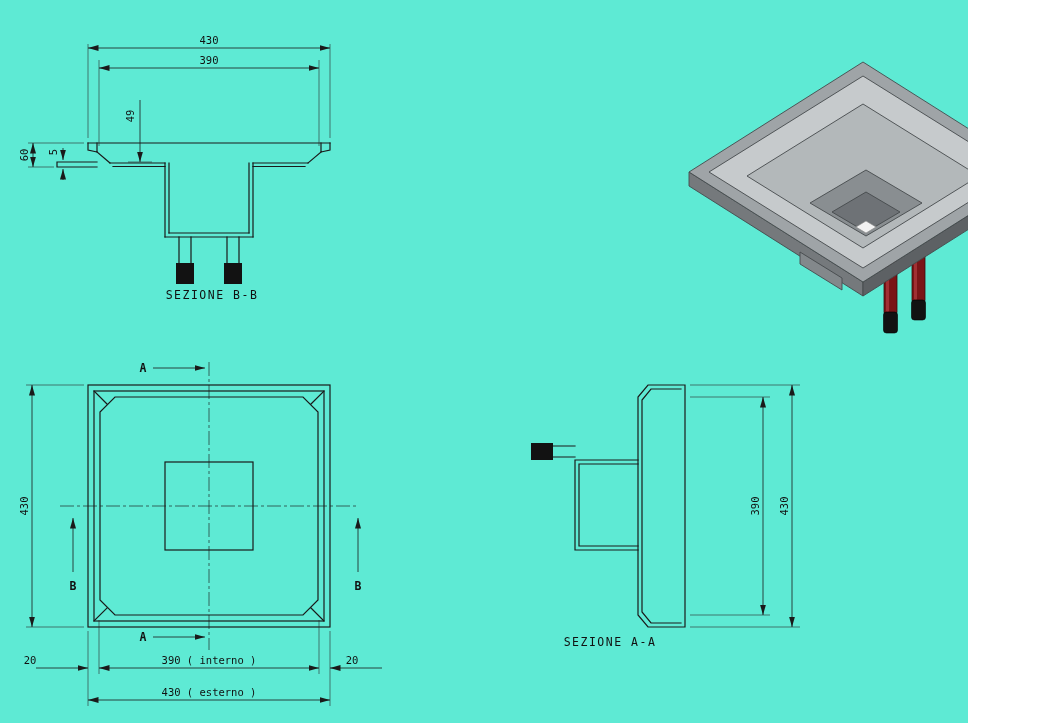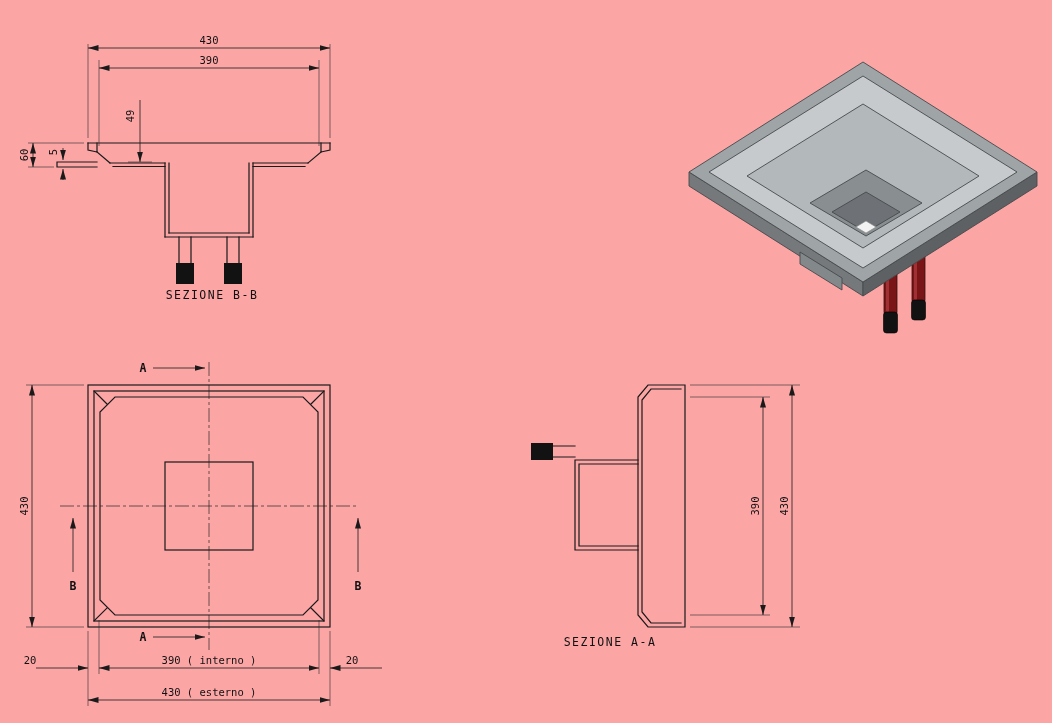--- a/index.html
+++ b/index.html
@@ -1,16 +1,16 @@
 <!DOCTYPE html>
 <html><head>
 <meta charset="utf-8">
 <style>
   html,body{margin:0;padding:0;background:#ffffff;}
-  .canvas{position:relative;width:1052px;height:723px;background:#fca5a5;overflow:hidden;
+  .canvas{position:relative;width:968px;height:723px;background:#5eead4;overflow:hidden;
           font-family:"DejaVu Sans Mono", monospace;}
   svg{display:block;}
   .part{stroke:#1a1a1a;stroke-width:1.2;fill:none;stroke-linejoin:miter;stroke-linecap:square;}
   .thin{stroke:#2a2a2a;stroke-width:0.6;fill:none;}
   .dim{stroke:#1a1a1a;stroke-width:0.8;fill:none;}
   .cl{stroke:#1a1a1a;stroke-width:0.65;fill:none;stroke-dasharray:14 3 3 3;}
   .iso-line{stroke:#45494c;stroke-width:0.9;stroke-linejoin:round;}
   text.dim-t{font:10.5px "DejaVu Sans Mono", monospace;fill:#111;}
   text.cut-t{font:700 11.5px "DejaVu Sans Mono", monospace;fill:#111;}
   text.label-t{font:11.5px "DejaVu Sans Mono", monospace;fill:#111;letter-spacing:1.5px;}

